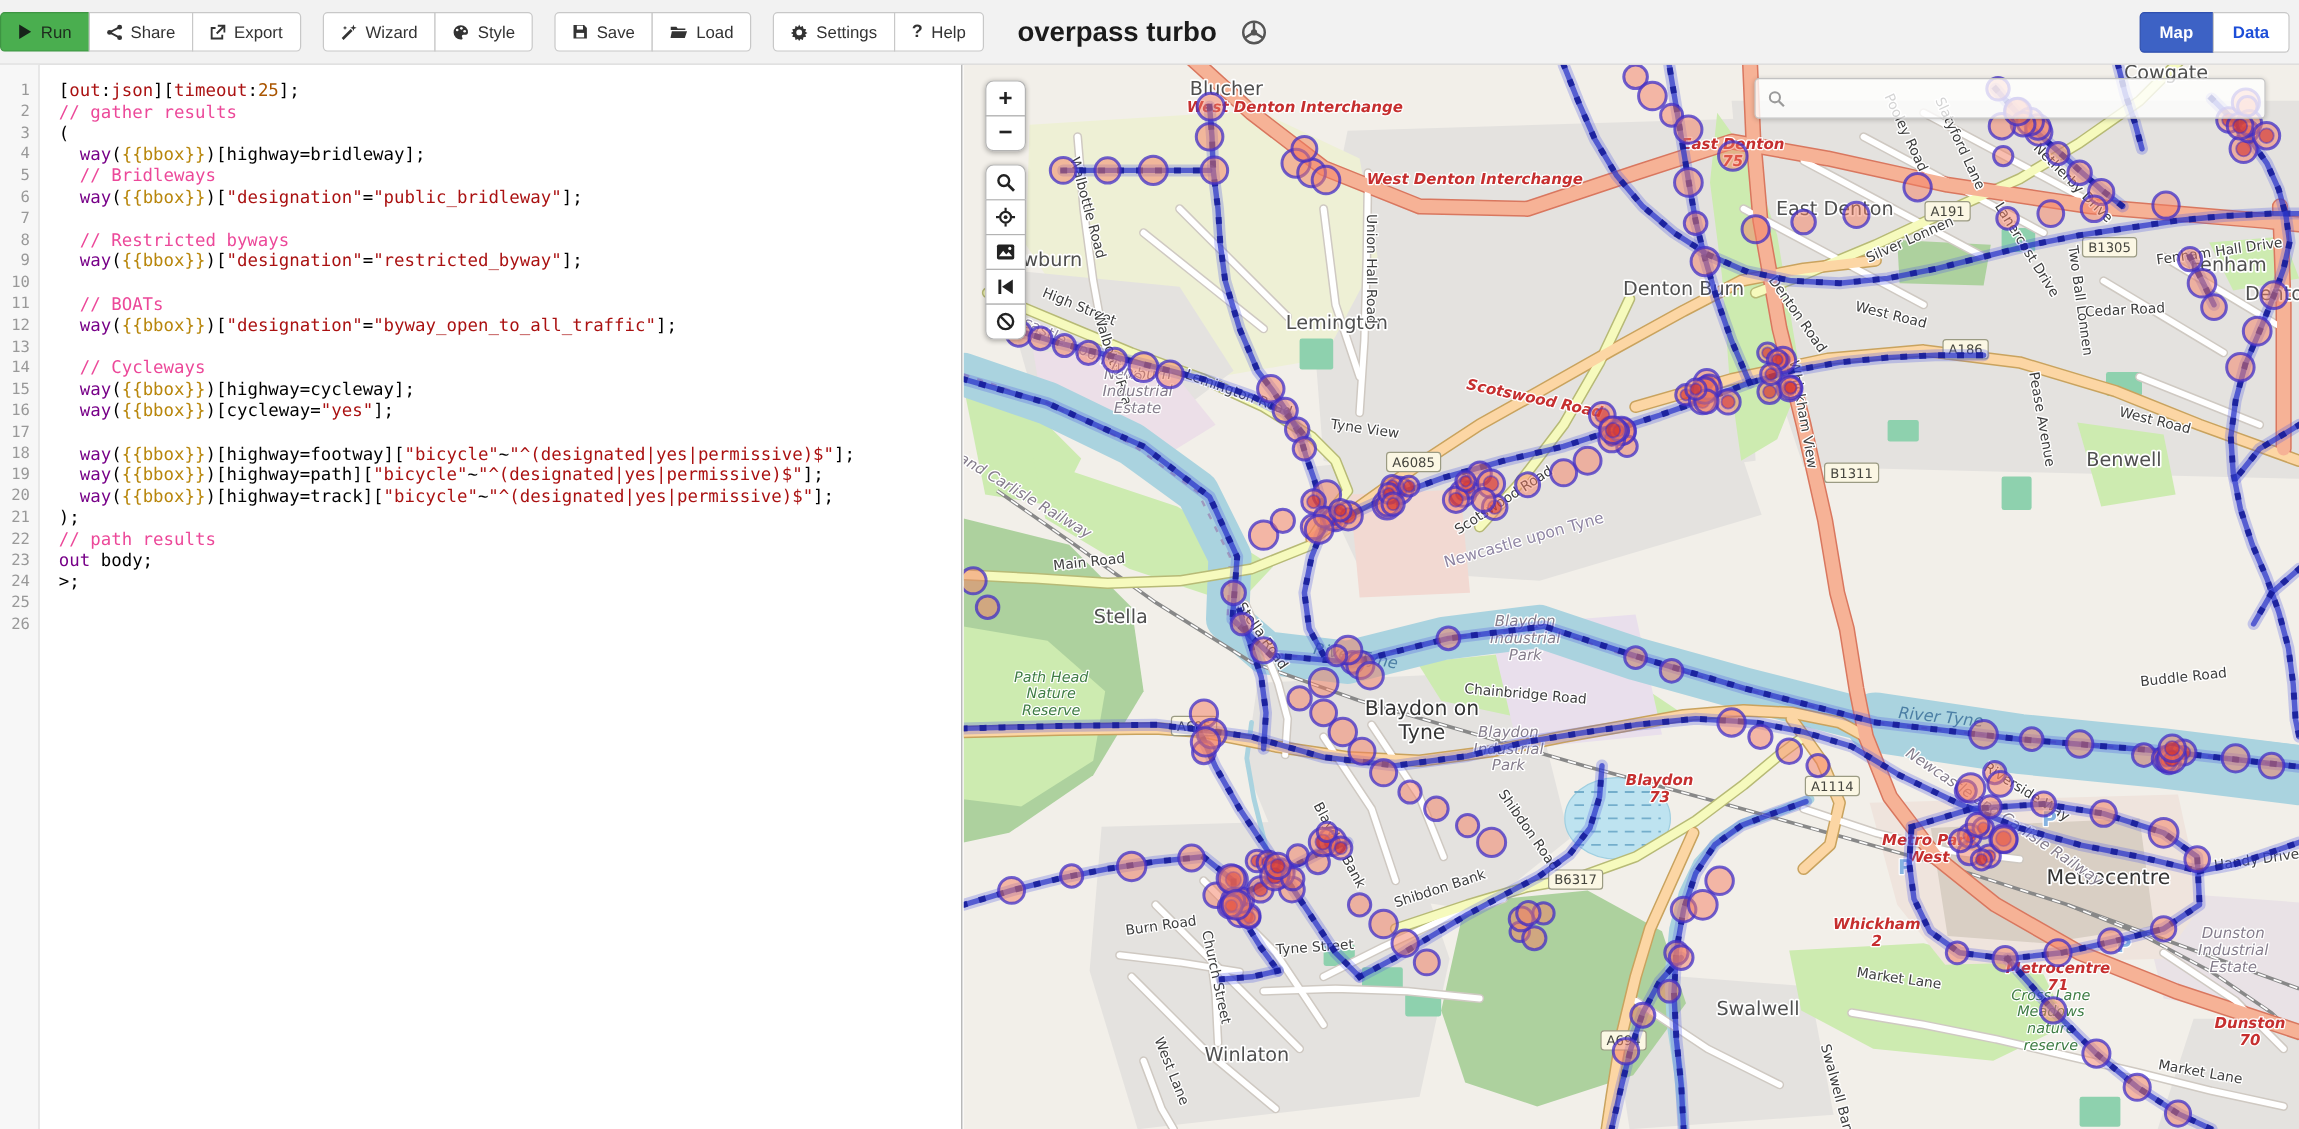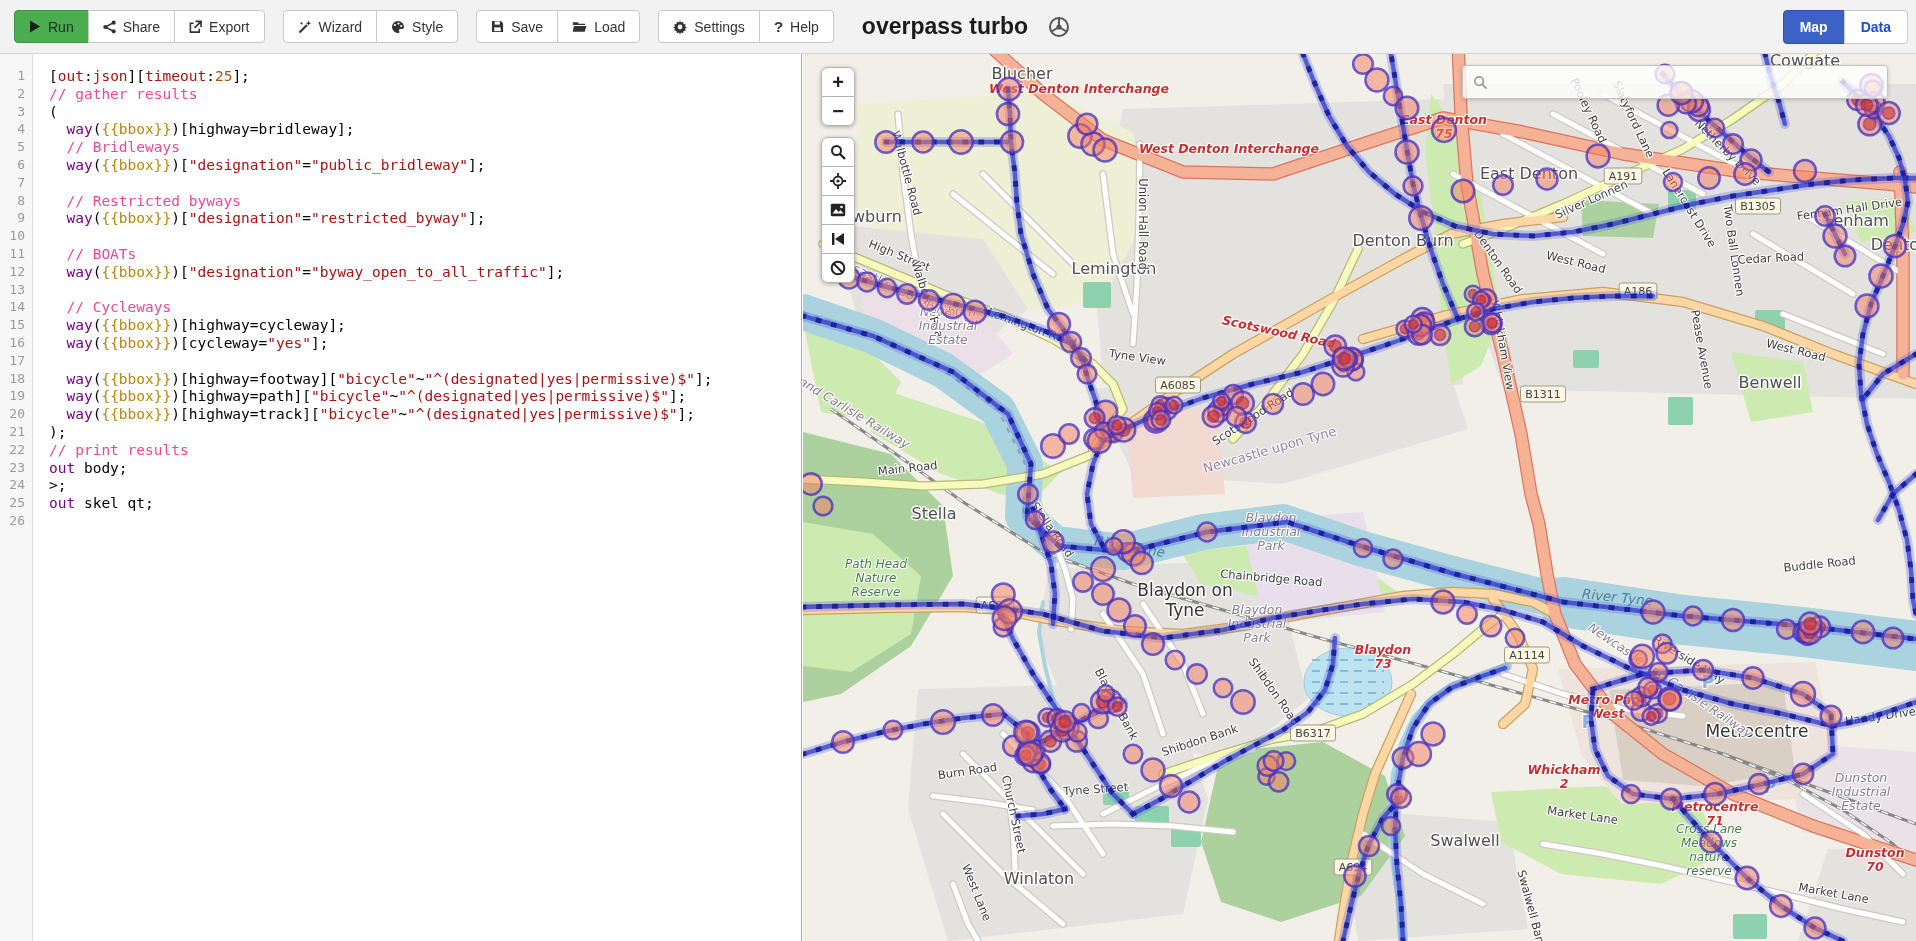--- a/index.html
+++ b/index.html
@@ -1,19 +1,19 @@
 <!DOCTYPE html>
 <html><head>
 <meta charset="utf-8">
 <style>
   html,body{margin:0;padding:0;width:1916px;height:941px;overflow:hidden;
     font-family:"Liberation Sans",sans-serif;background:#fff;}
   
   .topbar{position:absolute;left:0;top:0;width:100%;height:54px;background:#f2f2f2;
-    border-bottom:1px solid #d4d4d4;display:flex;align-items:center;box-sizing:border-box;padding-left:14px;}
+    border-bottom:1px solid #d4d4d4;display:flex;align-items:center;box-sizing:border-box;}
   .btn-group{display:inline-flex;margin-right:18px;}
   .btn{background:#fff;border:1px solid #c8c8c8;padding:0 14px;height:33px;font-size:14px;color:#333;
     display:inline-flex;align-items:center;gap:7px;cursor:pointer;font-family:inherit;margin-left:-1px;}
   .btn:first-child{margin-left:0;border-radius:4px 0 0 4px;}
   .btn:last-child{border-radius:0 4px 4px 0;}
   .btn:only-child{border-radius:4px;}
   .btn svg{flex:0 0 auto;}
   .btn.run{background:#4aae4f;border-color:#3d9442;color:#1e2b1e;font-weight:400;}
   .apptitle{font-size:23px;font-weight:bold;color:#1b1b1b;margin-left:10px;display:flex;align-items:center;gap:20px;}
   .view-toggle{position:absolute;right:8px;top:10px;display:flex;border-radius:16px;}
@@ -195,24 +195,23 @@
       <div><span>  </span><span class="tk-k">way</span><span>(</span><span class="tk-m">{{bbox}}</span><span>)[</span><span class="tk-s">"designation"</span><span>=</span><span class="tk-s">"byway_open_to_all_traffic"</span><span>];</span></div>
       <div>&nbsp;</div>
       <div><span>  </span><span class="tk-c">// Cycleways</span></div>
       <div><span>  </span><span class="tk-k">way</span><span>(</span><span class="tk-m">{{bbox}}</span><span>)[highway=cycleway];</span></div>
       <div><span>  </span><span class="tk-k">way</span><span>(</span><span class="tk-m">{{bbox}}</span><span>)[cycleway=</span><span class="tk-s">"yes"</span><span>];</span></div>
       <div>&nbsp;</div>
       <div><span>  </span><span class="tk-k">way</span><span>(</span><span class="tk-m">{{bbox}}</span><span>)[highway=footway][</span><span class="tk-s">"bicycle"</span><span>~</span><span class="tk-s">"^(designated|yes|permissive)$"</span><span>];</span></div>
       <div><span>  </span><span class="tk-k">way</span><span>(</span><span class="tk-m">{{bbox}}</span><span>)[highway=path][</span><span class="tk-s">"bicycle"</span><span>~</span><span class="tk-s">"^(designated|yes|permissive)$"</span><span>];</span></div>
       <div><span>  </span><span class="tk-k">way</span><span>(</span><span class="tk-m">{{bbox}}</span><span>)[highway=track][</span><span class="tk-s">"bicycle"</span><span>~</span><span class="tk-s">"^(designated|yes|permissive)$"</span><span>];</span></div>
       <div><span>);</span></div>
-      <div><span class="tk-c">// print results</span></div>
+      <div><span class="tk-c">// path results</span></div>
       <div><span class="tk-k">out</span><span> body;</span></div>
       <div><span>&gt;;</span></div>
-      <div><span class="tk-k">out</span><span> skel qt;</span></div>
     </div>
 </div>
 
 <div class="map">
   <svg class="mapsvg" id="mapsvg" width="1113" height="887" viewBox="0 0 1113 887">
       <rect x="0" y="0" width="1113" height="887" fill="#f2efe9"></rect>
       <g>
         <path d="M640 30 L 1113 30 L 1113 345 L 700 335 L 655 200 Z" fill="#e4e2df"></path>
         <path d="M320 55 L 645 45 L 660 330 L 420 360 L 300 330 L 290 200 Z" fill="#e4e2df"></path>
         <path d="M55 50 L 245 38 L 330 78 L 345 160 L 300 245 L 200 262 L 105 232 L 52 150 Z" fill="#eef0d5"></path>

